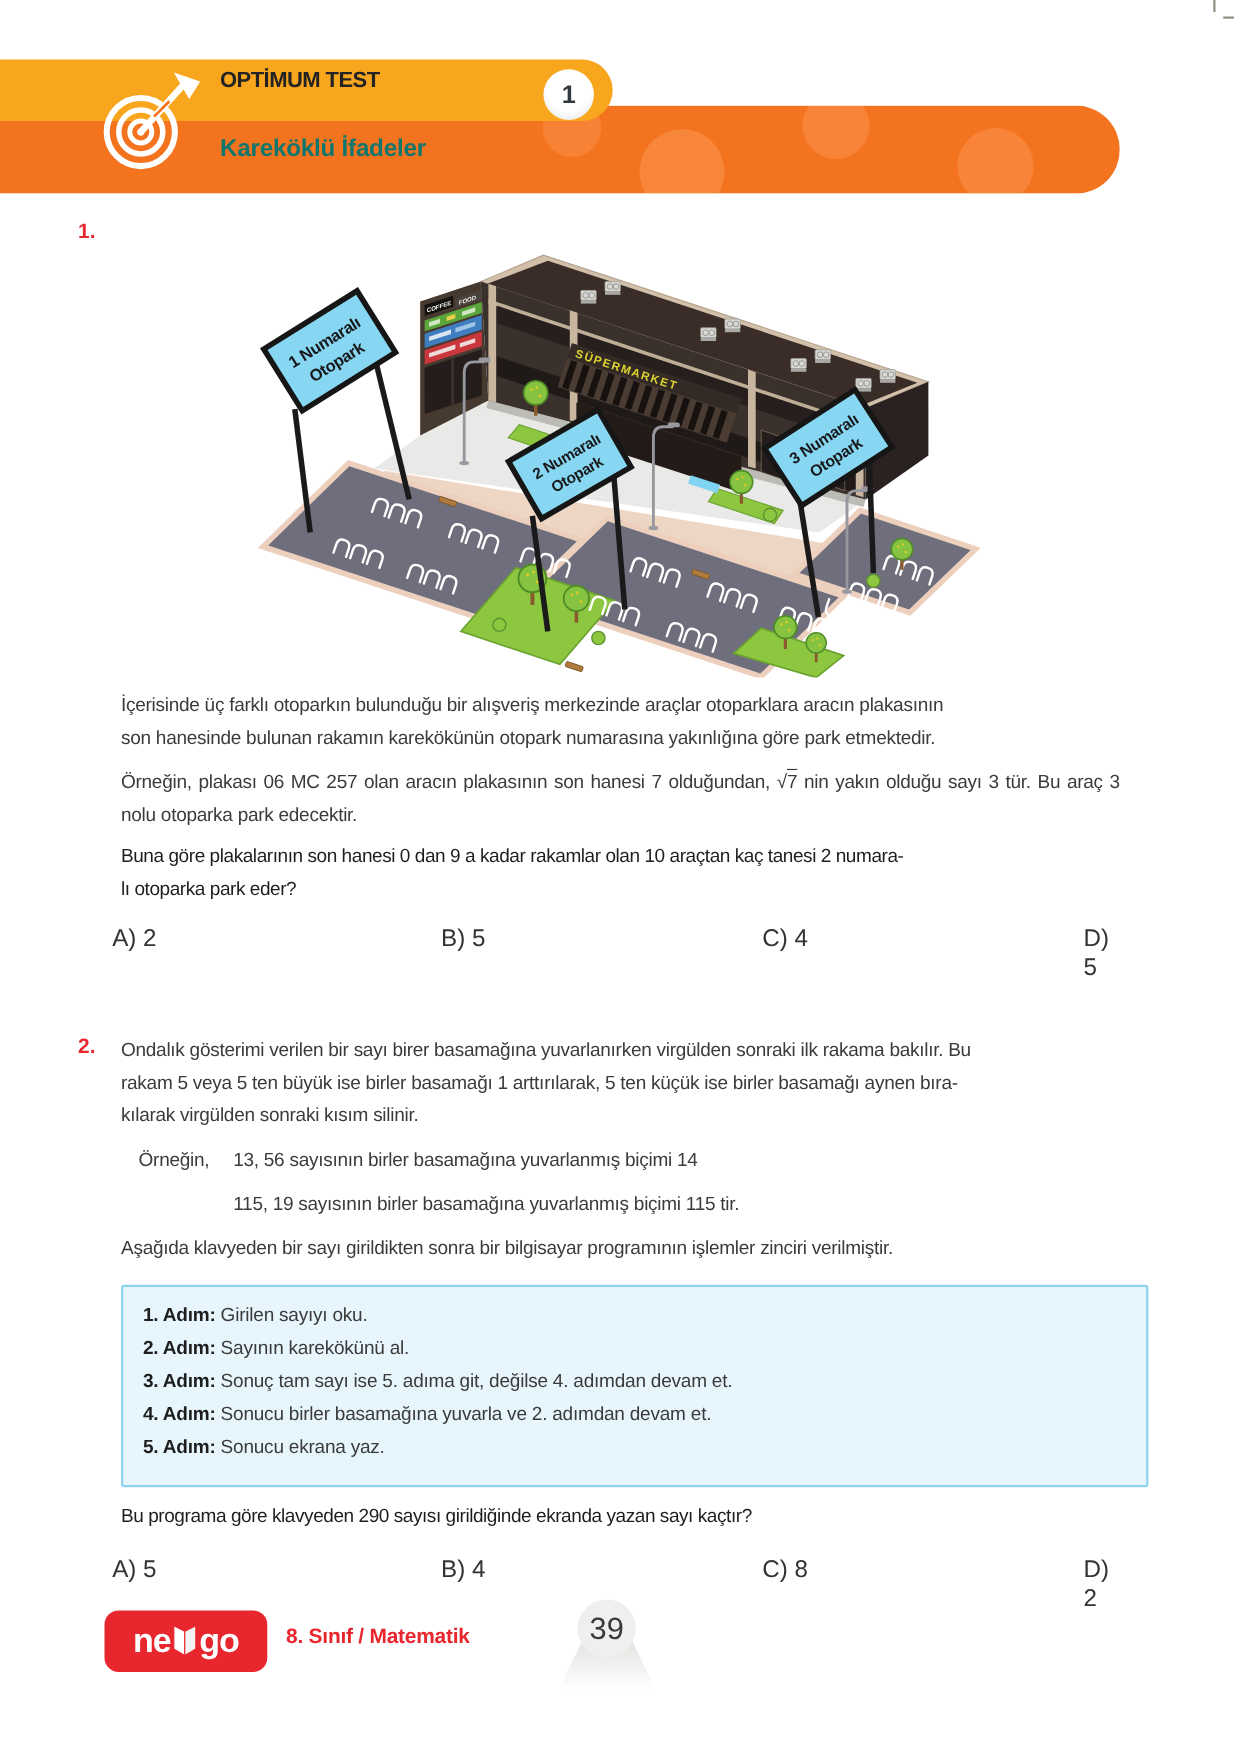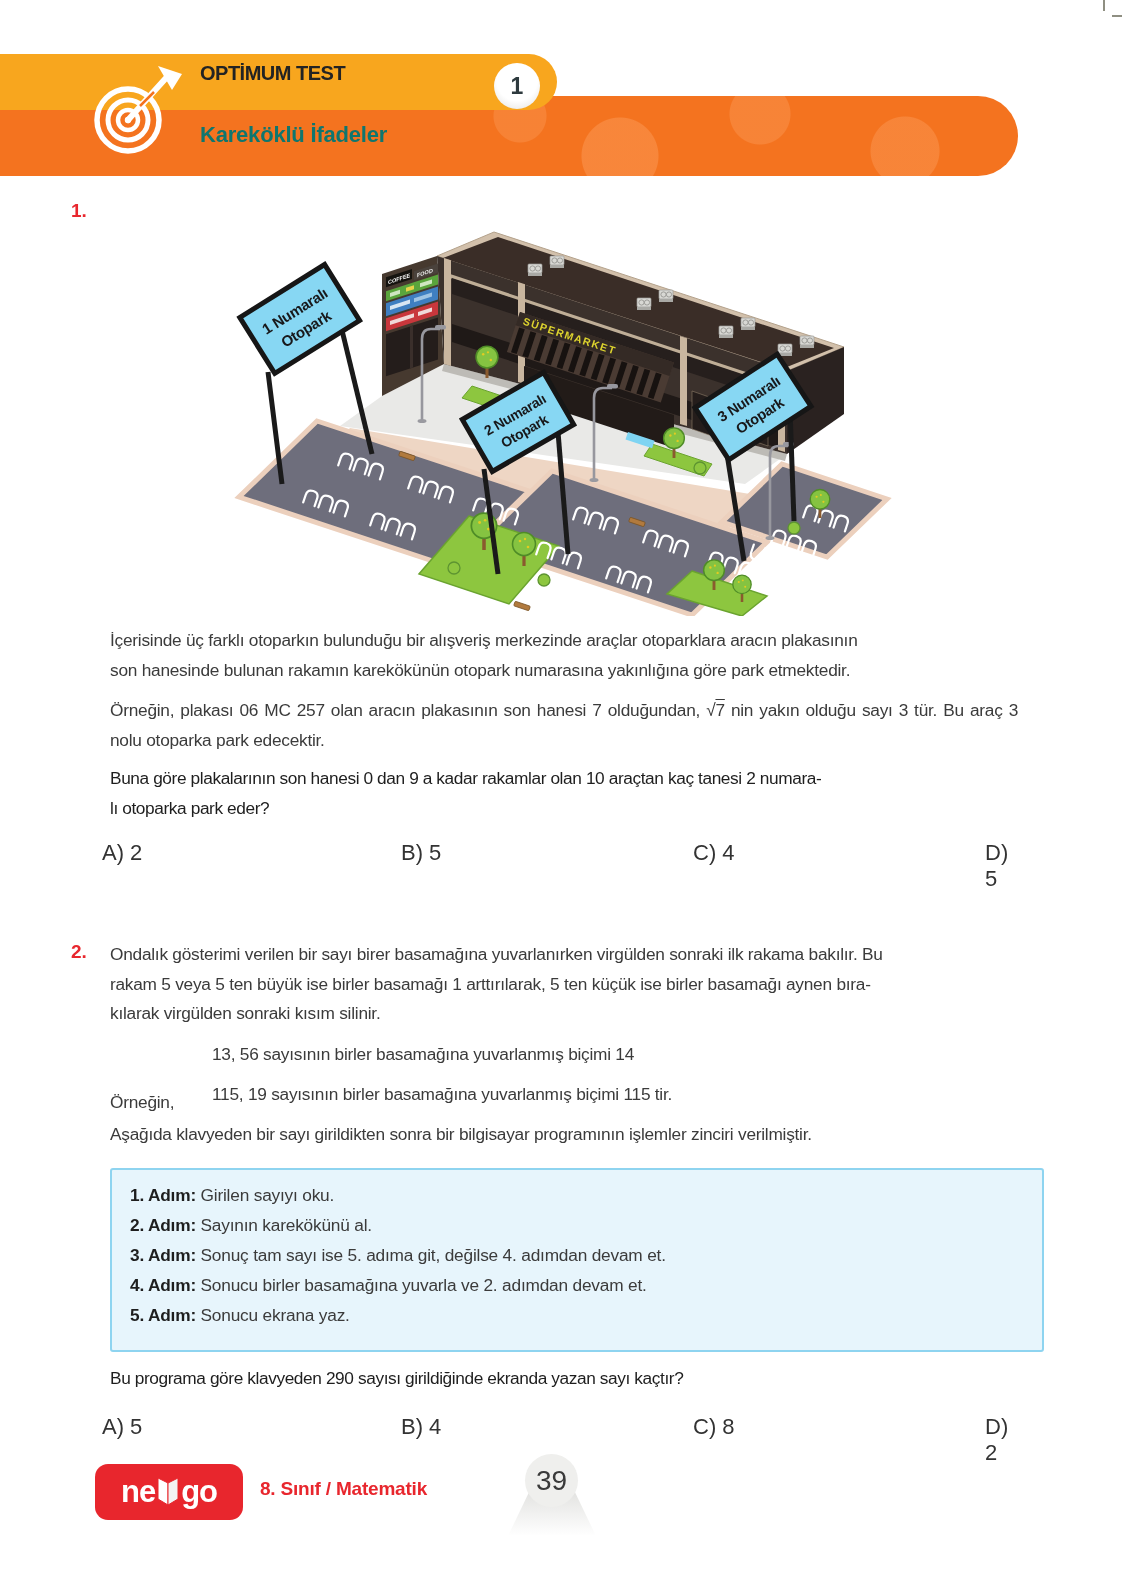--- a/index.html
+++ b/index.html
@@ -290,21 +290,21 @@
     <span class="opt-c">C) 4</span>
     <span class="opt-d">D) 5</span>
   </div>
 
   <div class="abs qnum" style="left:71px;top:941px;">2.</div>
   <div class="abs para plines" style="left:110px;top:940px;width:950px;">Ondalık gösterimi verilen bir sayı birer basamağına yuvarlanırken virgülden sonraki ilk rakama bakılır. Bu
 rakam 5 veya 5 ten büyük ise birler basamağı 1 arttırılarak, 5 ten küçük ise birler basamağı aynen bıra-
 kılarak virgülden sonraki kısım silinir.</div>
 
   <div class="abs" style="left:110px;top:1040px;width:940px;height:26px;">
-    <span class="abs para" style="left:0;top:0;margin-top:48px;">Örneğin,</span>
+    <span class="abs para" style="left:16px;top:0;">Örneğin,</span>
     <span class="abs para" style="left:102px;top:0;">13, 56 sayısının birler basamağına yuvarlanmış biçimi 14</span>
   </div>
   <div class="abs para" style="left:212px;top:1080px;width:840px;">115, 19 sayısının birler basamağına yuvarlanmış biçimi 115 tir.</div>
 
   <div class="abs para" style="left:110px;top:1120px;width:950px;">Aşağıda klavyeden bir sayı girildikten sonra bir bilgisayar programının işlemler zinciri verilmiştir.</div>
 
   <div class="abs stepbox">
     <div class="steprow"><b>1. Adım:</b> <span>Girilen sayıyı oku.</span></div>
     <div class="steprow"><b>2. Adım:</b> <span>Sayının karekökünü al.</span></div>
     <div class="steprow"><b>3. Adım:</b> <span>Sonuç tam sayı ise 5. adıma git, değilse 4. adımdan devam et.</span></div>

